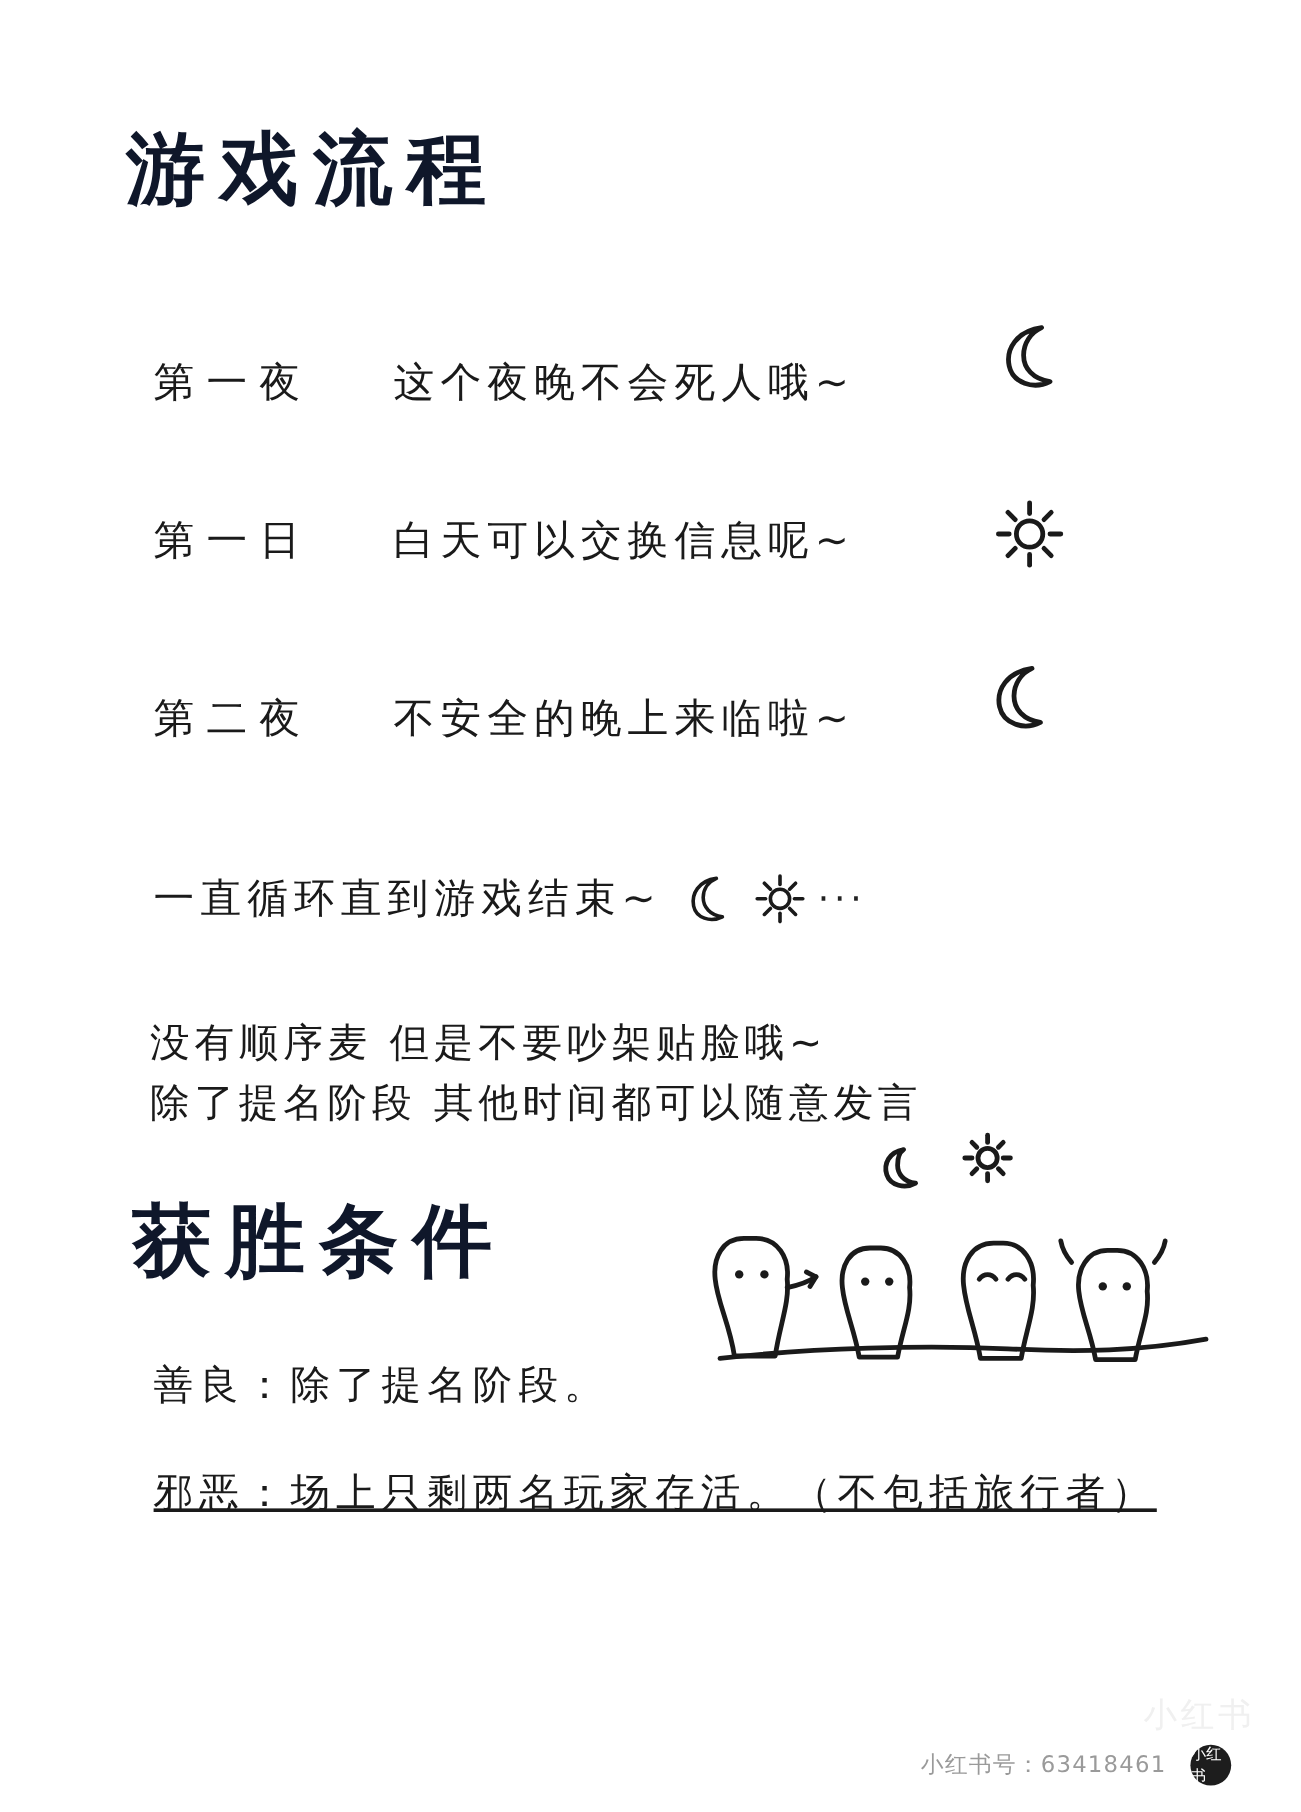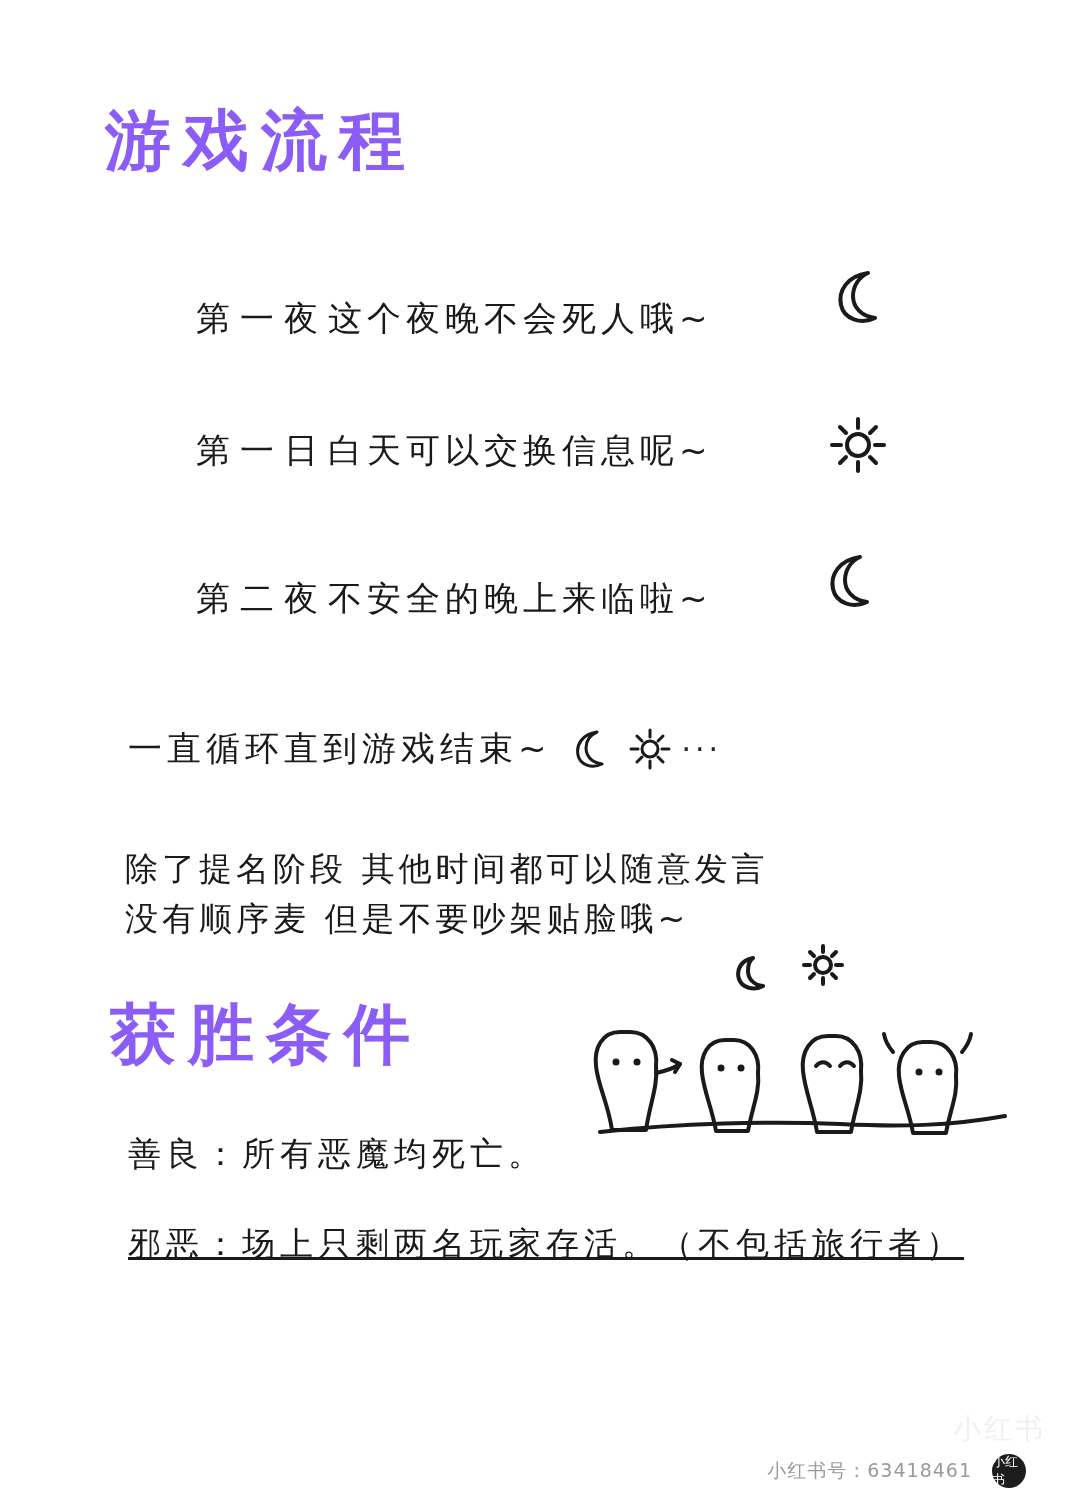--- a/index.html
+++ b/index.html
@@ -20,39 +20,38 @@
     position: absolute;
     inset: 0;
   }
 
   
   .heading {
     position: absolute;
     font-size: 66px;
     font-weight: 700;
     letter-spacing: 12px;
-    color: #8b5cf6;
+    color: #0f172a;
   }
   #heading-flow { left: 105px; top: 96px; }
   #heading-win  { left: 110px; top: 990px; }
 
   
   .phase-row {
     position: absolute;
     display: flex;
     align-items: center;
     font-size: 34px;
     letter-spacing: 4px;
     color: #1a1a1a;
     white-space: nowrap;
   }
   .phase-label {
     width: 200px;
     letter-spacing: 10px;
-    text-align: right;
   }
   .phase-label.wide { width: 205px; letter-spacing: 2px; }
   .phase-text { letter-spacing: 5px; text-align: right; }
 
   #phase-0 { left: 128px; top: 296px; }
   #phase-1 { left: 128px; top: 428px; }
   #phase-2 { left: 128px; top: 576px; }
   #phase-3 { left: 128px; top: 726px; }
 
   .icon-slot {
@@ -217,27 +216,27 @@
     </svg>
   </div>
 
   <div class="row-icon" id="icon-night2">
     <svg width="56" height="58" viewBox="0 0 56 58">
       <path d="M38 5 C17 8 8 23 11 37 C14 51 31 57 45 50 C31 48 23 39 23 28 C23 18 29 9 38 5 Z" fill="none" stroke="#1a1a1a" stroke-width="4" stroke-linejoin="round"></path>
     </svg>
   </div>
 
   <div class="note">
+    <div>没有顺序麦 但是不要吵架贴脸哦~</div>
     <div>除了提名阶段 其他时间都可以随意发言</div>
-    <div>没有顺序麦 但是不要吵架贴脸哦~</div>
   </div>
 
   <div class="heading" id="heading-win">获胜条件</div>
 
-  <div class="win-line" id="win-good">善良：所有恶魔均死亡。</div>
+  <div class="win-line" id="win-good">善良：除了提名阶段。</div>
   <div class="win-line" id="win-evil">邪恶：场上只剩两名玩家存活。（不包括旅行者）</div>
 
   <div id="illustration">
     <svg width="430" height="230" viewBox="0 0 430 230">
       <g fill="none" stroke="#1a1a1a" stroke-width="4" stroke-linecap="round" stroke-linejoin="round">
 
         <path d="M163 18 C151 20 146 30 149 39 C152 48 164 51 173 46 C163 45 158 38 158 31 C158 25 160 20 163 18 Z"></path>
 
         <circle cx="233" cy="25" r="8"></circle>
         <line x1="233" y1="6" x2="233" y2="12"></line>

